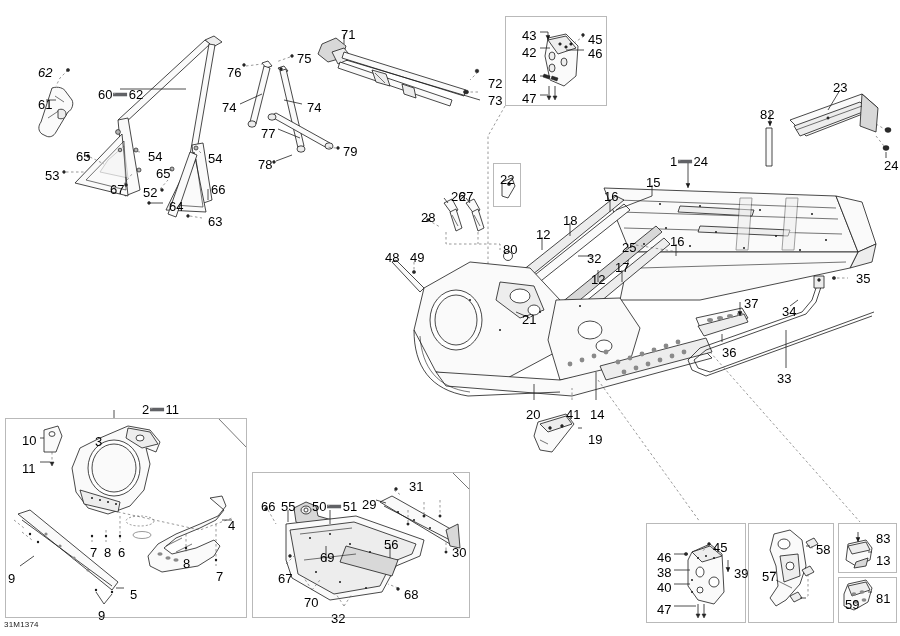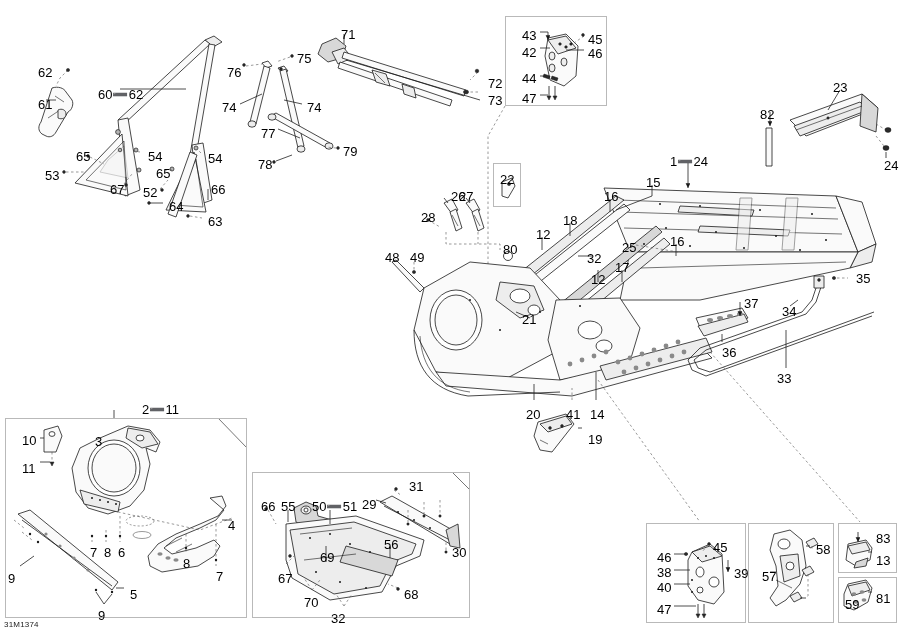--- a/index.html
+++ b/index.html
@@ -566,21 +566,21 @@
   <div class="panel" style="left:505px;top:16px;width:102px;height:90px;"></div>
   <div class="panel" style="left:493px;top:163px;width:28px;height:44px;"></div>
   <div class="panel" style="left:5px;top:418px;width:242px;height:200px;"></div>
   <div class="panel" style="left:252px;top:472px;width:218px;height:146px;"></div>
   <div class="panel" style="left:646px;top:523px;width:100px;height:100px;"></div>
   <div class="panel" style="left:748px;top:523px;width:86px;height:100px;"></div>
   <div class="panel" style="left:838px;top:523px;width:59px;height:50px;"></div>
   <div class="panel" style="left:838px;top:577px;width:59px;height:46px;"></div>
 
   <div id="callout-host">
-      <div class="callout" style="left: 38px; top: 66px;">62</div>
+      <div class="callout" style="left: 38px; top: 66px; font-style: italic;">62</div>
       <div class="callout" style="left: 38px; top: 98px;">61</div>
       <div class="callout" style="left: 98px; top: 88px;">60➖62</div>
       <div class="callout" style="left: 76px; top: 150px;">65</div>
       <div class="callout" style="left: 45px; top: 169px;">53</div>
       <div class="callout" style="left: 110px; top: 183px;">67</div>
       <div class="callout" style="left: 143px; top: 186px;">52</div>
       <div class="callout" style="left: 133px; top: 200px; margin-left: 36px;">64</div>
       <div class="callout" style="left: 148px; top: 150px;">54</div>
       <div class="callout" style="left: 156px; top: 167px;">65</div>
       <div class="callout" style="left: 208px; top: 152px;">54</div>

